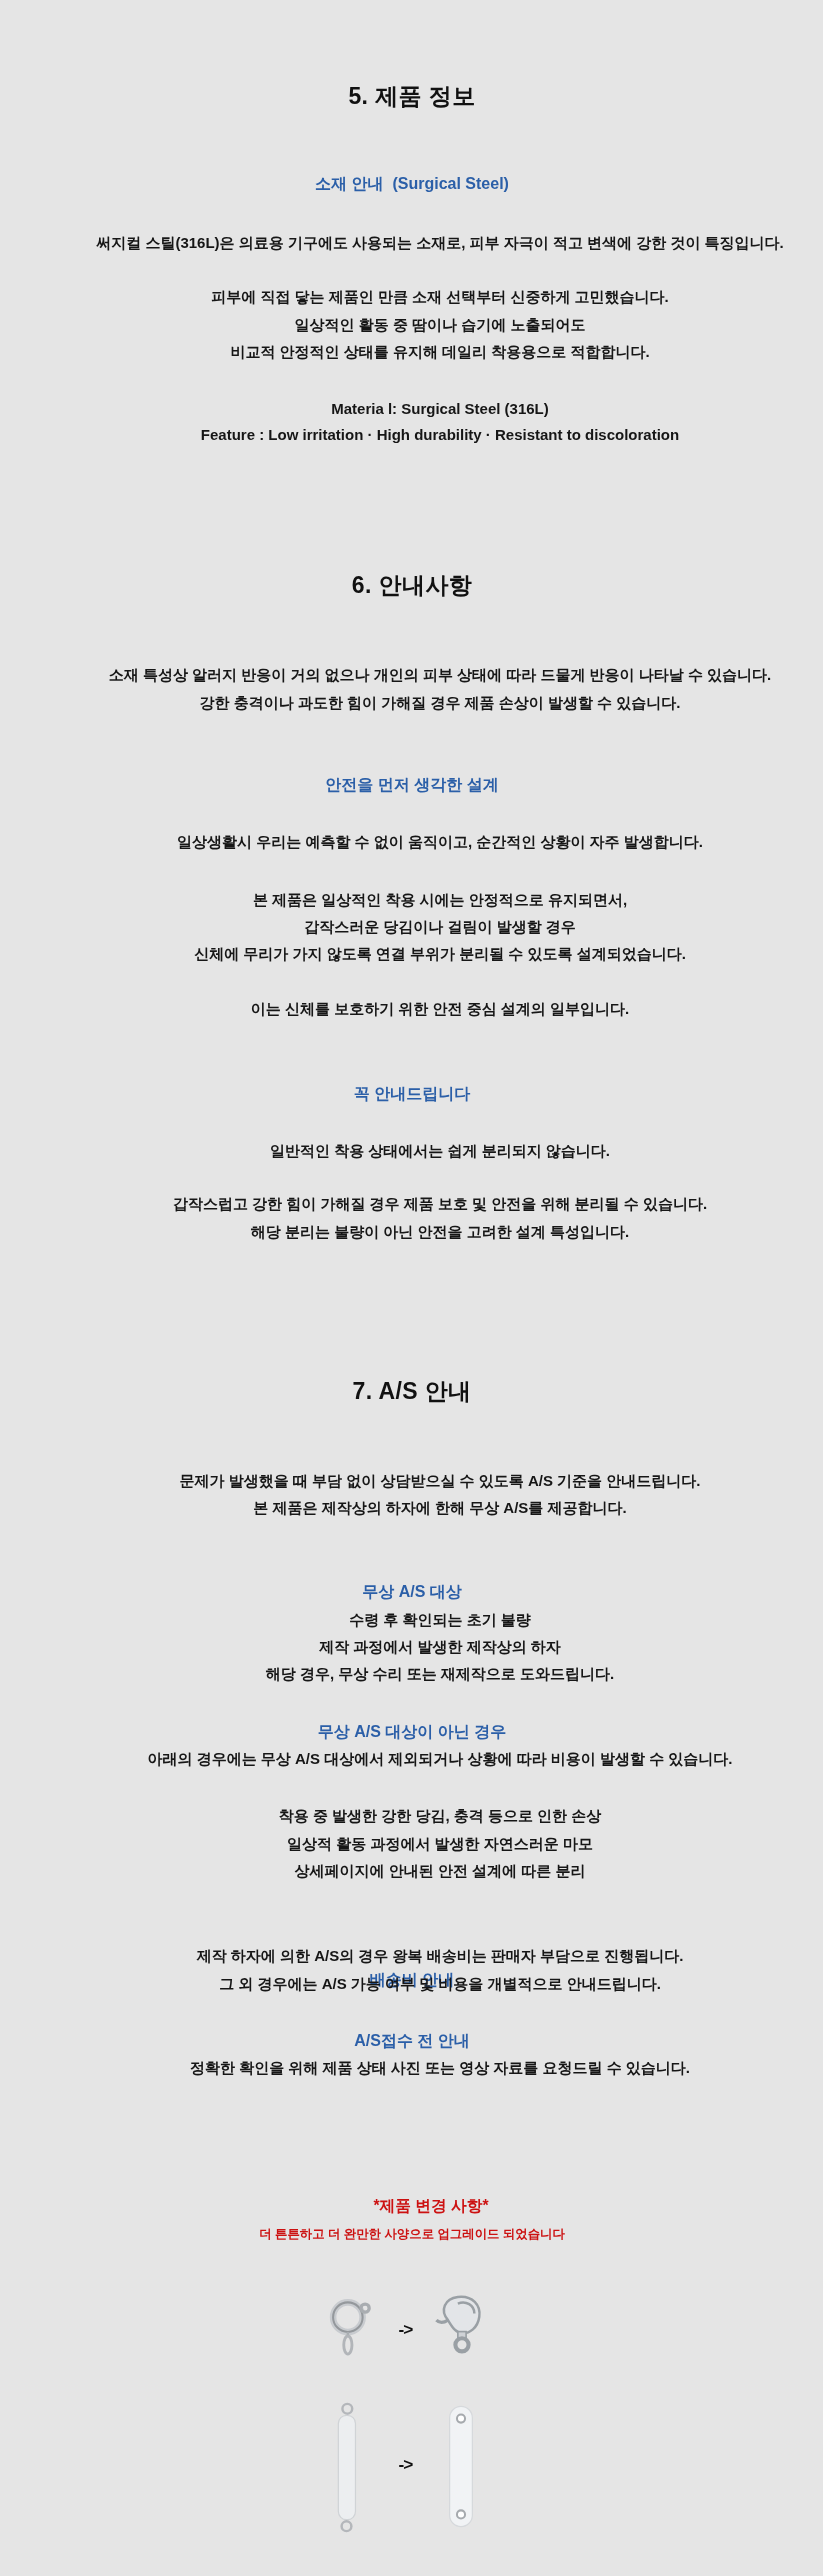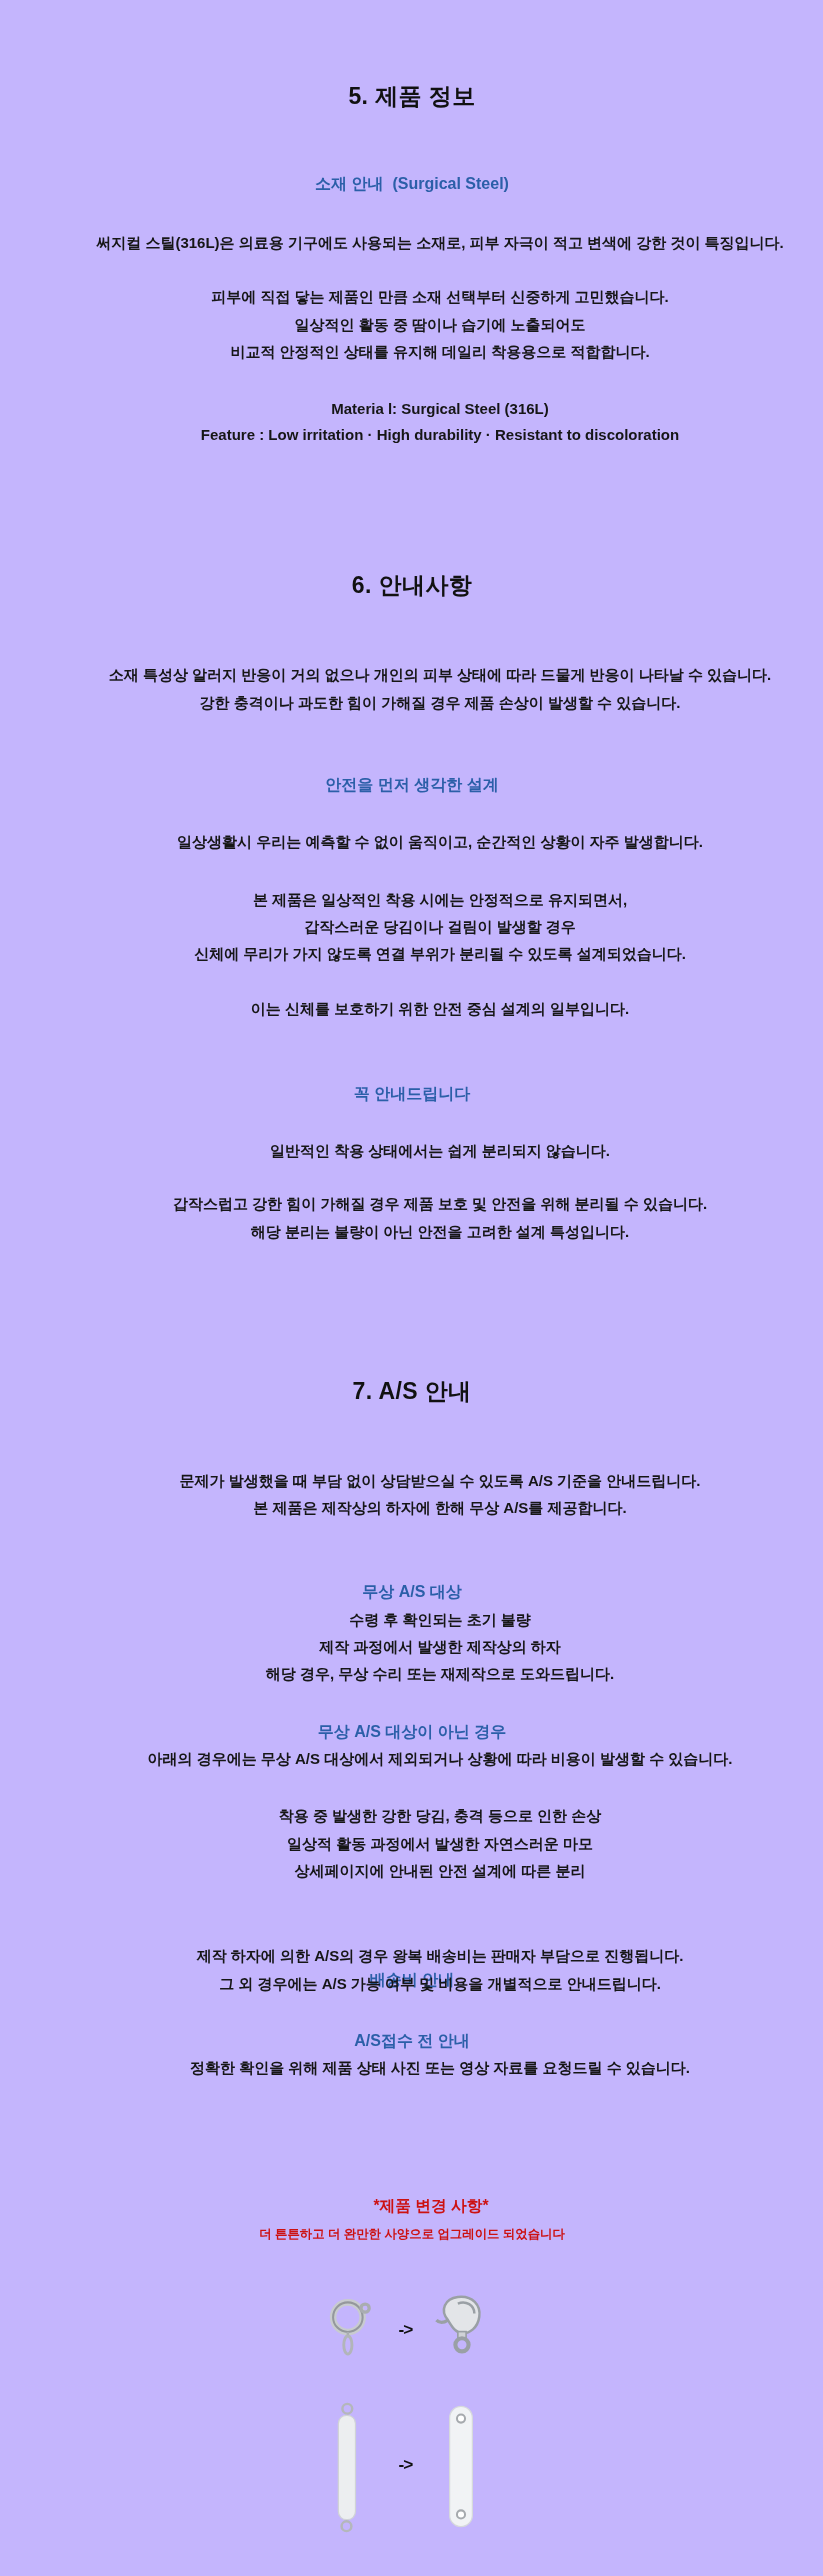--- a/index.html
+++ b/index.html
@@ -1,17 +1,17 @@
 <!DOCTYPE html>
 <html style="font-size:13px"><head>
 <meta charset="utf-8">
 <style>
   html,body{margin:0;padding:0;background:#ffffff;}
   .canvas{
-    position:relative;width:824px;height:2576px;margin:0 auto;background:#c4b5fd;overflow:hidden;
+    position:relative;width:824px;height:2576px;margin:0 auto;background:#e5e5e5;overflow:hidden;
     font-family:"Liberation Sans","DejaVu Sans",sans-serif;
   }
   .line{position:absolute;left:0;width:824px;text-align:center;white-space:pre-wrap;line-height:1.25;}
   .t-section{font-size:23px;font-weight:700;color:#111111;letter-spacing:0.4px;}
   .t-blue{font-size:16px;font-weight:700;color:#2b5fa8;}
   .t-body{font-size:15px;font-weight:600;color:#161616;padding-left:28px;}
   .t-red-main{font-size:15.7px;font-weight:700;color:#cc1111;margin-left:19px;}
   .t-red-sub{font-size:12.4px;font-weight:700;color:#cc1111;text-align:center;}
   .t-arrow{font-size:17.3px;font-weight:800;color:#111111;letter-spacing:-0.8px;width:49px;}
   .img-abs{position:absolute;}

